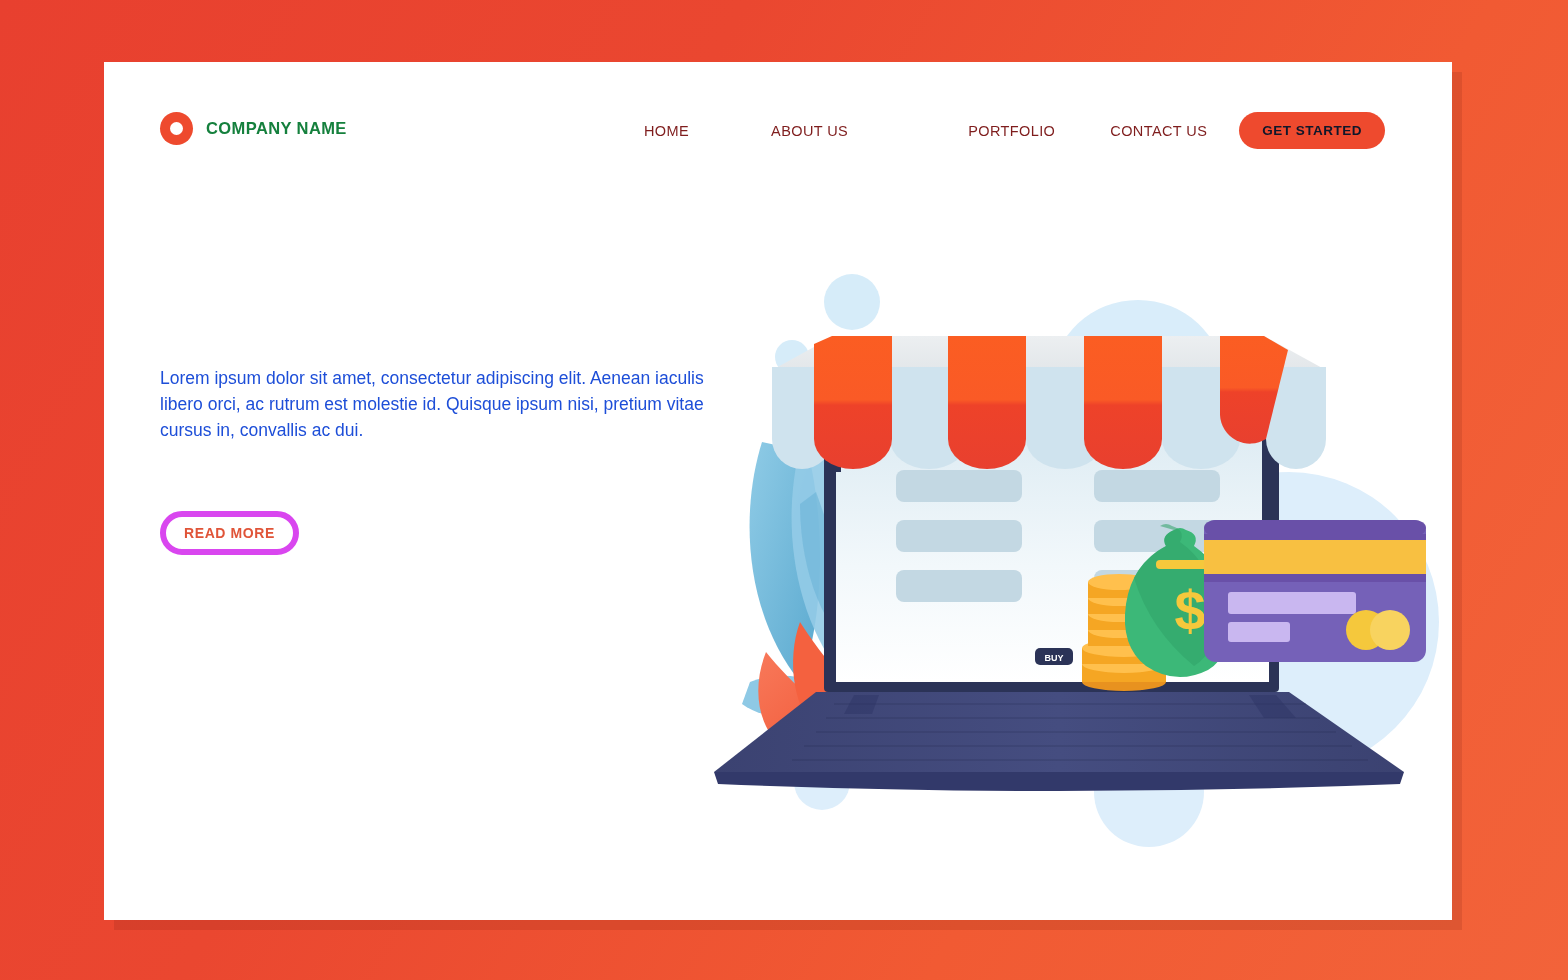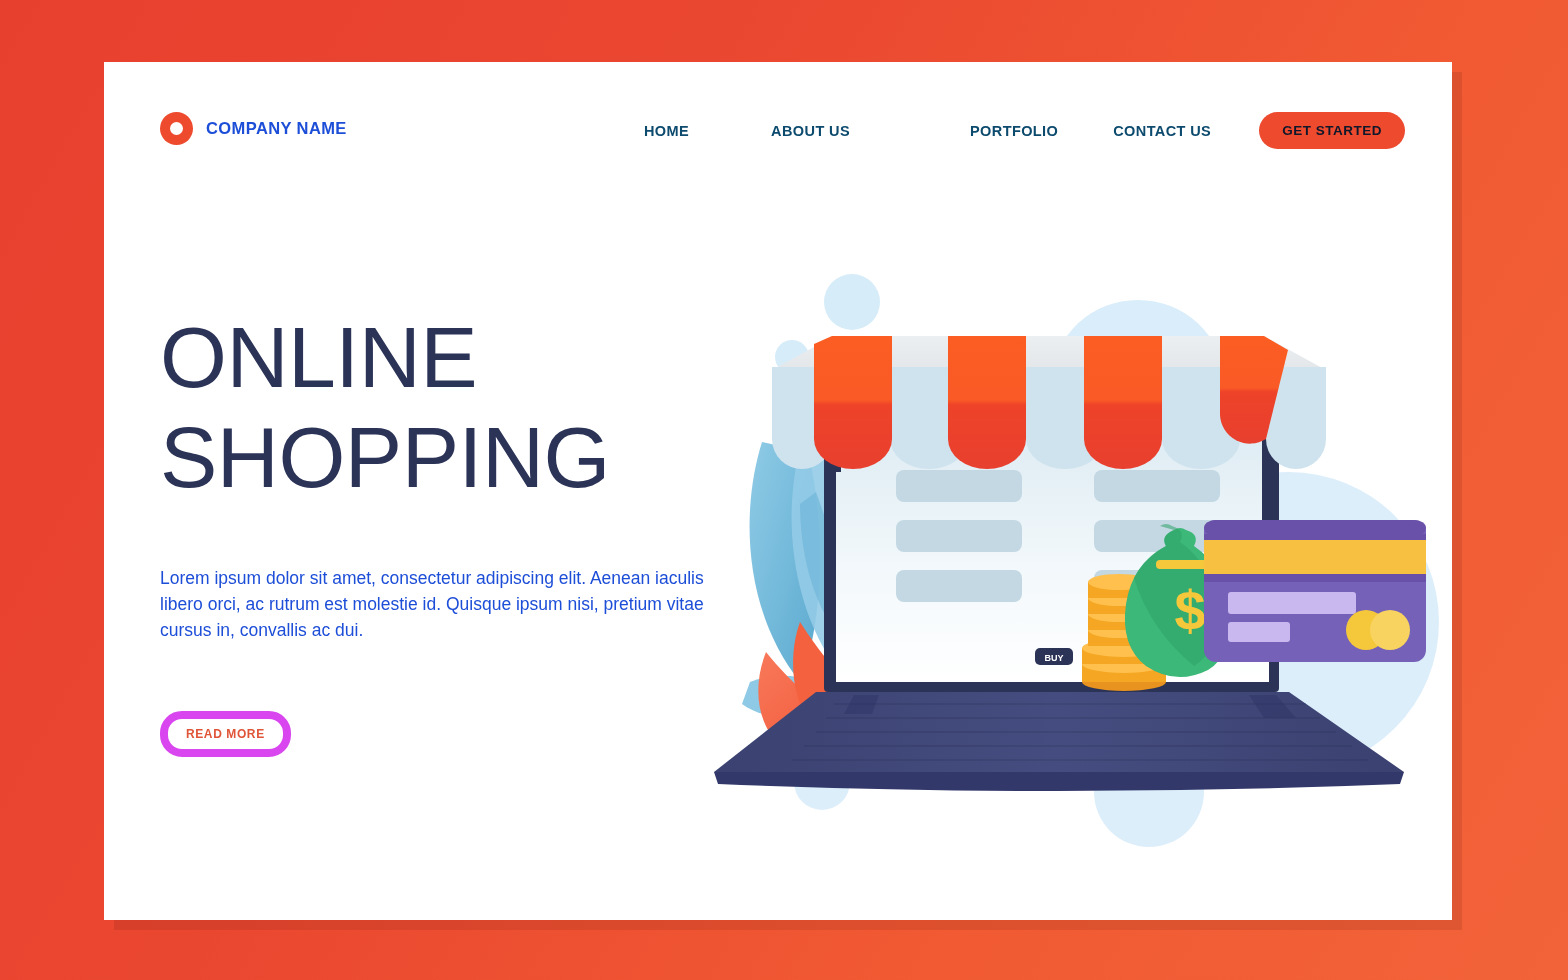--- a/index.html
+++ b/index.html
@@ -35,38 +35,38 @@
   .logo-ring {
     width:33px; height:33px; border-radius:50%;
     background:#ee4a2e;
     display:flex; align-items:center; justify-content:center;
   }
   .logo-ring::after {
     content:""; width:13px; height:13px; border-radius:50%;
     background:#ffffff;
   }
   .brand-name {
-    font-size:16.5px; font-weight:bold; color:#1d4ed8;
+    font-size:16.5px; font-weight:bold; color:#15803d;
     letter-spacing:0.4px;
   }
 
   .nav {
     position:absolute; left:540px; top:50px;
     display:flex; align-items:center; gap:0;
   }
   .nav-item {
-    font-size:14.5px; font-weight:bold; color:#0c4a6e;
+    font-size:14.5px; font-weight:normal; color:#7f1d1d;
     letter-spacing:0.4px; cursor:pointer;
     padding:0 0;
     white-space:nowrap;
   }
   .nav-sp1 { margin-right:82px; }
   .nav-sp2 { margin-right:120px; }
   .nav-sp3 { margin-right:55px; }
-  .nav-sp4 { margin-right:48px; }
+  .nav-sp4 { margin-right:32px; }
 
   .cta-btn {
     background:#ee4a2e; color:#0f172a;
     font-size:13.5px; font-weight:bold; letter-spacing:0.5px;
     border:none; border-radius:22px;
     padding:11px 23px; cursor:pointer;
     white-space:nowrap;
   }
 
   
@@ -78,23 +78,23 @@
   }
   .hero-para {
     margin-top:58px;
     font-size:17.5px; line-height:26px;
     color:#1d4ed8;
     width:545px;
   }
   .read-more {
     margin-top:68px;
     display:inline-block;
-    border:8px solid #d946ef; color:#e05438;
+    border:6px solid #d946ef; color:#e05438;
     background:transparent;
-    font-size:12px; font-weight:bold; letter-spacing:0.6px;
+    font-size:14px; font-weight:bold; letter-spacing:0.6px;
     border-radius:22px; padding:8px 18px;
     cursor:pointer;
   }
 
   
   .illus {
     position:absolute;
     left:600px; top:190px;
     width:730px; height:570px;
   }
@@ -115,24 +115,20 @@
     <nav class="nav">
       <a class="nav-item nav-sp1">HOME</a>
       <a class="nav-item nav-sp2">ABOUT US</a>
       <a class="nav-item nav-sp3">PORTFOLIO</a>
       <a class="nav-item nav-sp4">CONTACT US</a>
       <button class="cta-btn">GET STARTED</button>
     </nav>
   </div>
 
   <div class="hero-text">
-    <h1 class="hero-title">
-      <span>ONLINE</span><br>
-      <span>SHOPPING</span>
-    </h1>
     <p class="hero-para">Lorem ipsum dolor sit amet, consectetur adipiscing elit. Aenean iaculis libero orci, ac rutrum est molestie id. Quisque ipsum nisi, pretium vitae cursus in, convallis ac dui.</p>
     <button class="read-more">READ MORE</button>
   </div>
 
   <div class="illus">
     <svg viewBox="0 0 730 570" xmlns="http://www.w3.org/2000/svg">
       <defs>
         <linearGradient id="screenGrad" x1="0" y1="0" x2="0" y2="1">
           <stop offset="0%" stop-color="#d6e7f0"></stop>
           <stop offset="62%" stop-color="#f2f8fb"></stop>

